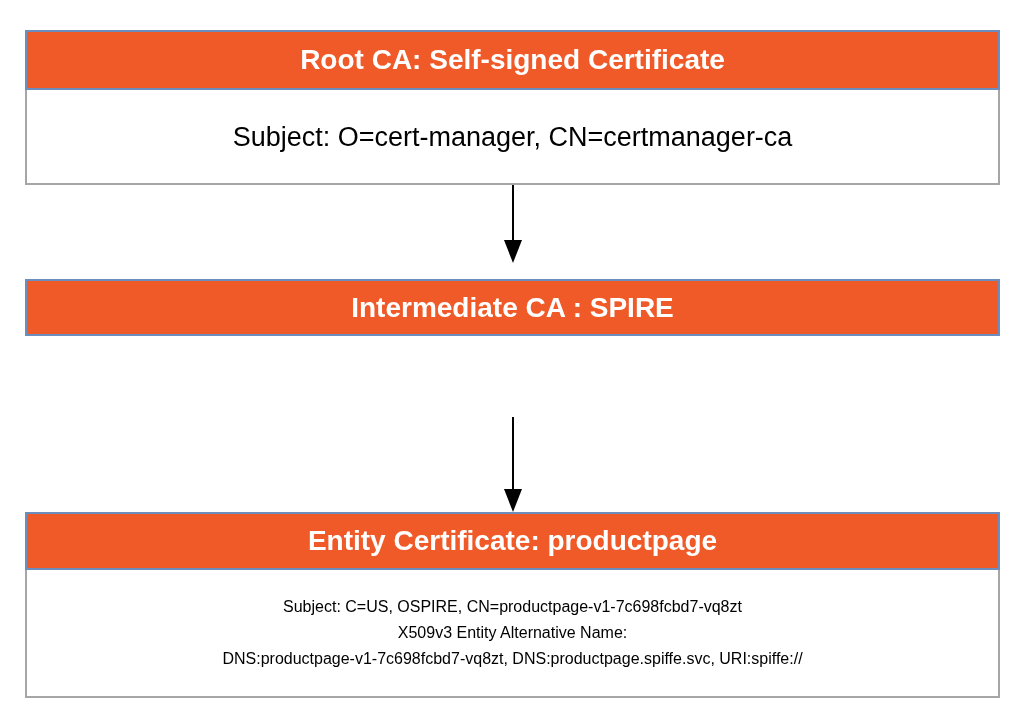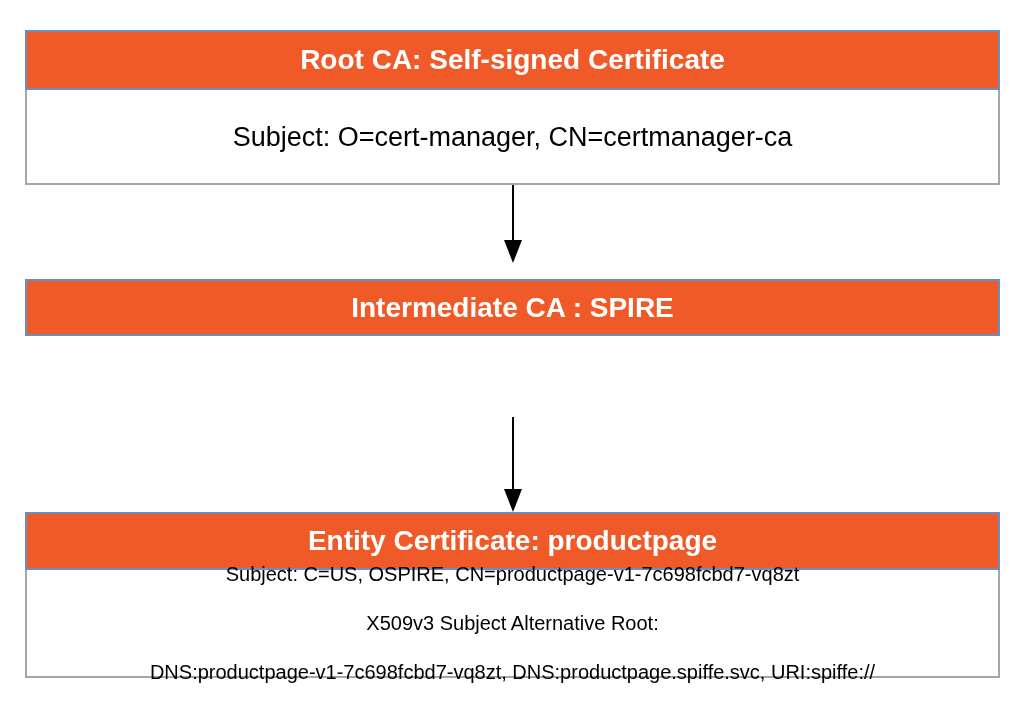--- a/index.html
+++ b/index.html
@@ -50,21 +50,21 @@
   .box-0 { top: 30px; }
   .box-0 .cert-header { height: 60px; }
   .box-0 .cert-body   { height: 95px; font-size: 27px; line-height: 40px; }
 
   .box-1 { top: 279px; }
   .box-1 .cert-header { height: 57px; }
   .box-1 .cert-body   { height: 97px; font-size: 27px; line-height: 43px; }
 
   .box-2 { top: 512px; }
   .box-2 .cert-header { height: 58px; }
-  .box-2 .cert-body   { height: 108px; font-size: 20px; line-height: 26px; gap: 23px; }
+  .box-2 .cert-body   { height: 128px; font-size: 16px; line-height: 26px; }
 
   .arrow {
     position: absolute;
     left: 502px;
     width: 22px;
     display: block;
   }
   .arrow-0 { top: 185px; height: 78px; }
   .arrow-1 { top: 417px; height: 95px; }
   .arrow line    { stroke: var(--arrow, #000000); stroke-width: 2; }
@@ -100,18 +100,18 @@
     <line x1="11" y1="0" x2="11" y2="73"></line>
     <polygon points="2,72 20,72 11,95"></polygon>
   </svg>
 
   <section class="cert-box box-2">
     <header class="cert-header">
       <span>Entity Certificate: productpage</span>
     </header>
     <div class="cert-body">
       <div class="body-line">Subject: C=US, OSPIRE, CN=productpage-v1-7c698fcbd7-vq8zt</div>
-      <div class="body-line">X509v3 Subject Alternative Root:</div>
+      <div class="body-line">X509v3 Entity Alternative Name:</div>
       <div class="body-line">DNS:productpage-v1-7c698fcbd7-vq8zt, DNS:productpage.spiffe.svc, URI:spiffe://</div>
     </div>
   </section>
 
 </div>
 
 </body></html>

